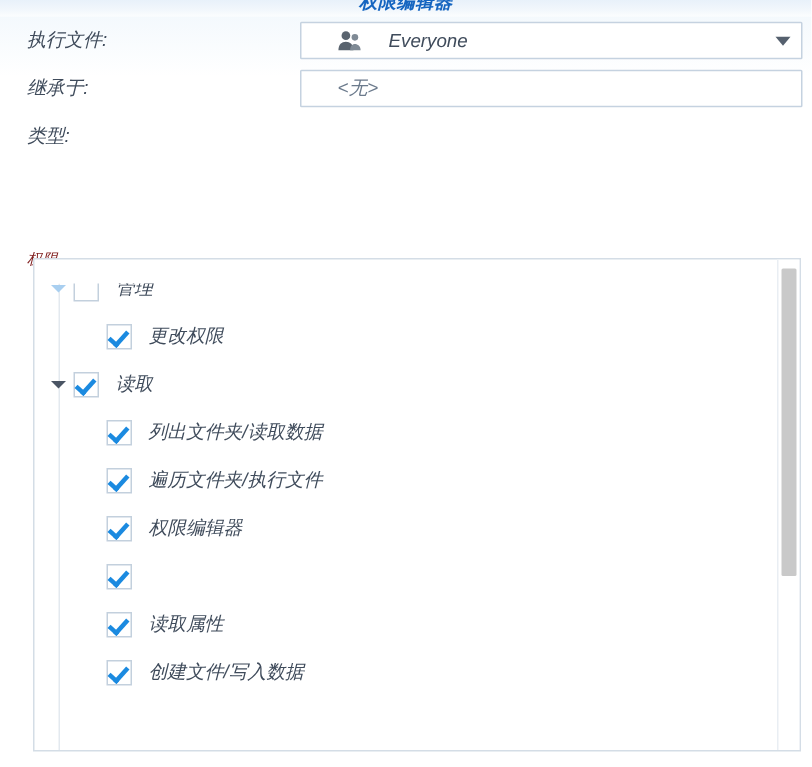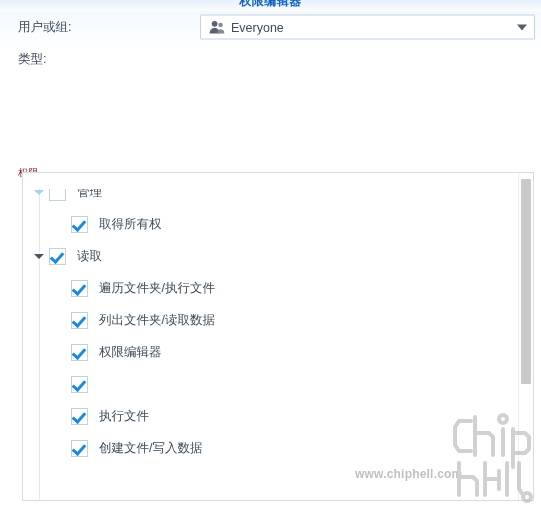--- a/index.html
+++ b/index.html
@@ -14,20 +14,21 @@
     font-family: "Liberation Sans", "DejaVu Sans", sans-serif;
     -webkit-font-smoothing: antialiased;
   }
 
   .window {
     position: relative;
     width: 541px;
     height: 511px;
     background: #ffffff;
     overflow: hidden;
+    font-style: italic;
   }
 
   
   .titlebar {
     position: absolute;
     left: 0;
     top: 0;
     width: 541px;
     height: 11px;
     background: linear-gradient(to bottom, #e8f1fa 0%, #f2f7fc 60%, #fbfdfe 100%);
@@ -83,21 +84,22 @@
     top: 50%;
     transform: translateY(-50%);
     width: 335px;
     height: 25px;
     box-sizing: border-box;
     border: 1px solid #c5d2e0;
     background: #ffffff;
     border-radius: 1px;
     display: flex;
     align-items: center;
-    padding: 0 8px;
+    padding: 0 24px;
+    gap: 12px;
   }
   .field .val {
     font-size: 12.5px;
     color: #3f4b5b;
     white-space: nowrap;
     overflow: hidden;
     text-overflow: ellipsis;
   }
   .field.placeholder .val {
     color: #6b7a8c;
@@ -285,99 +287,87 @@
 <div class="window">
 
   <div class="titlebar">
     <div class="titlebar-text">权限编辑器</div>
   </div>
 
   <div class="top-wash"></div>
 
   <div class="form" id="form-host">
       <div class="row">
-        <div class="row-label">用户或组:</div>
+        <div class="row-label">执行文件:</div>
         <div class="field">
           <span class="user-icon"><svg viewBox="0 0 16 16" width="16" height="16">
               <circle cx="5.6" cy="4.3" r="2.9" fill="#5a646f"></circle>
               <path d="M0.6 14 C0.6 10.3 2.8 8.4 5.6 8.4 C8.4 8.4 10.6 10.3 10.6 14 Z" fill="#5a646f"></path>
               <circle cx="11.6" cy="5.4" r="2.2" fill="#7f8a95"></circle>
               <path d="M8.4 14 C8.4 11.2 9.8 9.8 11.6 9.8 C13.5 9.8 15.4 11.2 15.4 14 Z" fill="#7f8a95"></path>
             </svg></span>
           <span class="val">Everyone</span>
           <span class="caret"></span>
         </div>
       </div>
       <div class="row">
+        <div class="row-label">继承于:</div>
+        <div class="field placeholder">
+          <span class="val">&lt;无&gt;</span>
+        </div>
+      </div>
+      <div class="row">
         <div class="row-label">类型:</div>
       </div>
     </div>
 
   <div class="perm-heading">权限</div>
 
   <div class="tree-panel">
     <div class="tree-scroll-area">
       <div class="tree-guide"></div>
       <div class="tree-inner" id="tree-host">
           <div class="tree-row level-0">
             <span class="expander open light"></span>
             <span class="cb"></span>
             <span class="tree-label">管理</span>
           </div>
           <div class="tree-row level-1">
             <span class="cb checked"></span>
-            <span class="tree-label">取得所有权</span>
+            <span class="tree-label">更改权限</span>
           </div>
           <div class="tree-row level-0">
             <span class="expander open"></span>
             <span class="cb checked"></span>
             <span class="tree-label">读取</span>
           </div>
           <div class="tree-row level-1">
             <span class="cb checked"></span>
+            <span class="tree-label">列出文件夹/读取数据</span>
+          </div>
+          <div class="tree-row level-1">
+            <span class="cb checked"></span>
             <span class="tree-label">遍历文件夹/执行文件</span>
           </div>
           <div class="tree-row level-1">
             <span class="cb checked"></span>
-            <span class="tree-label">列出文件夹/读取数据</span>
-          </div>
-          <div class="tree-row level-1">
-            <span class="cb checked"></span>
             <span class="tree-label">权限编辑器</span>
           </div>
           <div class="tree-row level-1">
             <span class="cb checked"></span>
           </div>
           <div class="tree-row level-1">
             <span class="cb checked"></span>
-            <span class="tree-label">执行文件</span>
+            <span class="tree-label">读取属性</span>
           </div>
           <div class="tree-row level-1">
             <span class="cb checked"></span>
             <span class="tree-label">创建文件/写入数据</span>
           </div>
         </div>
     </div>
     <div class="scrollbar">
       <div class="scroll-thumb"></div>
     </div>
   </div>
 
-  <div class="watermark">
-    <div class="wm-text">www.chiphell.com</div>
-    <svg class="wm-logo" viewBox="0 0 86 92">
-      <g fill="none" stroke="#b5b5b5" stroke-width="4" stroke-linecap="round" stroke-linejoin="round">
-        <path d="M22 10 L10 10 L6 16 L6 34 L10 40 L22 40"></path>
-        <path d="M26 6 L26 44"></path>
-        <path d="M26 22 L40 22 L44 26 L44 44"></path>
-        <path d="M54 18 L54 44"></path>
-        <circle cx="54" cy="8" r="4"></circle>
-        <path d="M64 18 L64 56 M64 22 L76 22 L80 26 L80 38 L76 42 L64 42"></path>
-        <path d="M10 52 L10 84 M10 66 L24 66 L28 70 L28 84"></path>
-        <path d="M36 52 L36 84 M36 68 L50 68 M50 60 L50 78"></path>
-        <path d="M58 52 L58 84"></path>
-        <path d="M70 52 L70 78 L74 84"></path>
-        <circle cx="78" cy="86" r="4"></circle>
-      </g>
-    </svg>
-  </div>
 
 </div>
 
 </body></html>

